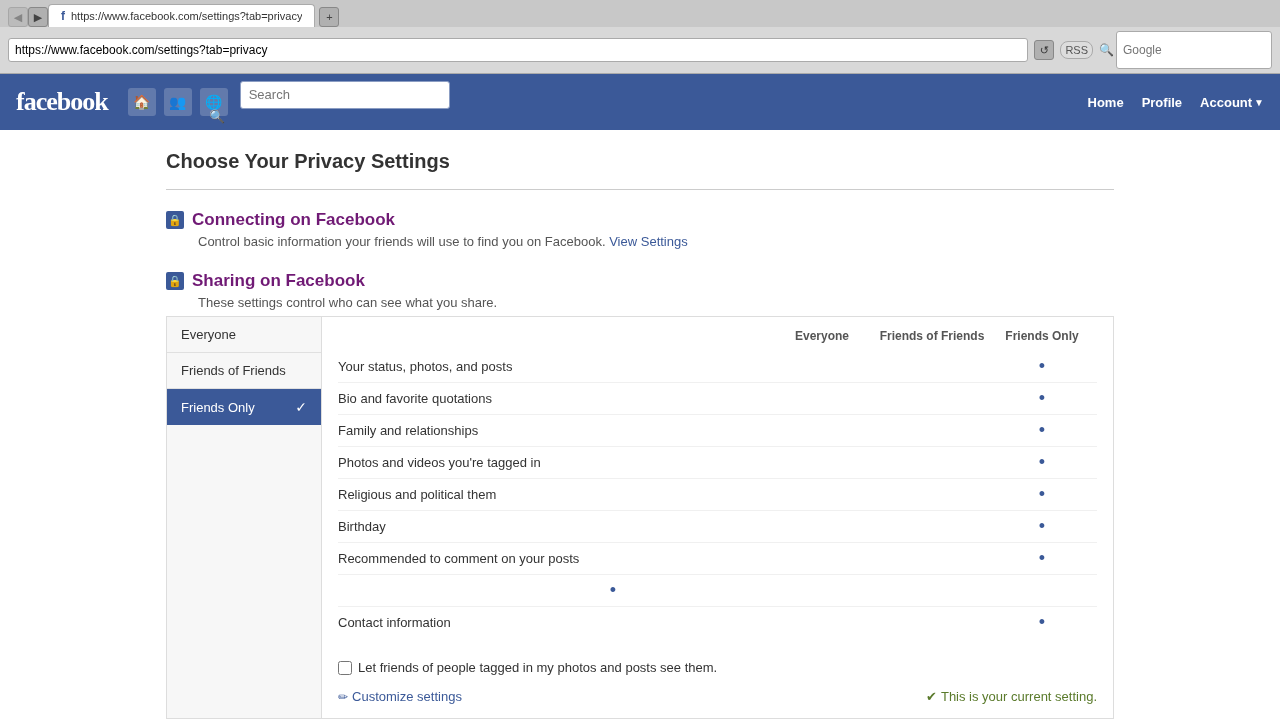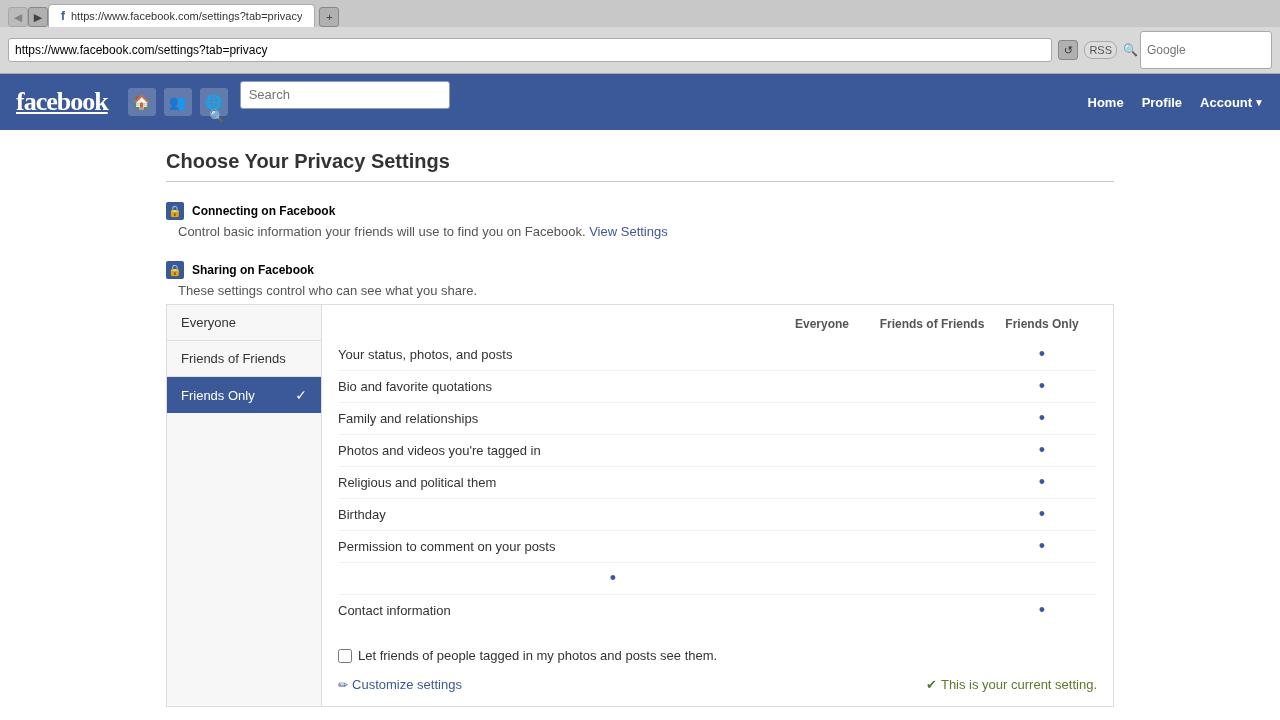--- a/index.html
+++ b/index.html
@@ -25,36 +25,36 @@
     .browser-tab.active { background: #fff; }
     .fb-favicon { color: #3b5998; font-weight: bold; font-size: 12px; }
     .address-bar-row {
       display: flex; align-items: center; padding: 4px 8px; gap: 6px; background: #d8d8d8;
     }
     .address-bar {
       flex: 1; height: 24px; border: 1px solid #aaa; border-radius: 3px; padding: 2px 6px;
       font-size: 12px; background: #fff;
     }
     .search-bar-browser {
-      width: 132px; height: 24px; border: 1px solid #aaa; border-radius: 3px; padding: 18px 6px;
+      width: 156px; height: 24px; border: 1px solid #aaa; border-radius: 3px; padding: 18px 6px;
       font-size: 12px;
     }
     .reload-btn {
       width: 20px; height: 20px; background: #b0b0b0; border: 1px solid #888; border-radius: 3px;
       display: flex; align-items: center; justify-content: center; cursor: pointer; font-size: 11px;
     }
 
     
     .fb-nav {
       background: #3b5998;
       display: flex; align-items: center; padding: 0 16px; height: 56px;
     }
     .fb-logo {
       color: #fff; font-size: 26px; font-weight: bold; font-family: Georgia, serif;
-      margin-right: 20px; letter-spacing: -1px; text-decoration: underline;
+      margin-right: 20px; letter-spacing: -1px;
     }
     .fb-logo span { color: #fff; }
     .fb-nav-icons { display: flex; gap: 8px; margin-right: 12px; }
     .fb-nav-icon {
       width: 28px; height: 28px; background: rgba(255,255,255,0.2); border-radius: 3px;
       display: flex; align-items: center; justify-content: center; color: #fff; font-size: 14px;
     }
     .fb-search-wrap {
       flex: 0 0 auto;
     }
@@ -75,32 +75,32 @@
       color: #fff; font-size: 13px; font-weight: bold; cursor: pointer;
       display: flex; align-items: center; gap: 2px;
     }
     .dropdown-arrow { font-size: 10px; }
 
     
     .fb-content {
       max-width: 980px; margin: 0 auto; padding: 20px 16px;
     }
     .page-title {
-      font-size: 20px; font-weight: bold; color: #333; margin-bottom: 8px;
+      font-size: 20px; font-weight: bold; color: #333; margin-bottom: 16px;
     }
     .divider { border: none; border-top: 1px solid #ccc; margin-bottom: 20px; }
     .lock-icon-blue {
       width: 18px; height: 18px; background: #3b5998; border-radius: 2px;
       display: flex; align-items: center; justify-content: center; color: #fff; font-size: 11px;
     }
     .section-title {
-      font-size: 12px; font-weight: bold; color: #000000;
+      font-size: 17px; font-weight: bold; color: #701a75;
     }
     .section-desc {
-      color: #555; font-size: 13px; margin-bottom: 6px; margin-left: 12px;
+      color: #555; font-size: 13px; margin-bottom: 6px; margin-left: 32px;
     }
     .view-settings-link { color: #3b5998; text-decoration: none; }
 
     
     .privacy-table-wrap {
       display: flex; border: 1px solid #ddd; margin-bottom: 24px;
     }
     .privacy-sidebar {
       width: 155px; flex-shrink: 0; border-right: 1px solid #ddd;
       background: #f7f7f7;
@@ -281,21 +281,21 @@
             <div class="privacy-row-dot"></div>
             <div class="privacy-row-dot active">•</div>
           </div>
           <div class="privacy-row">
             <div class="privacy-row-label">Birthday</div>
             <div class="privacy-row-dot"></div>
             <div class="privacy-row-dot"></div>
             <div class="privacy-row-dot active">•</div>
           </div>
           <div class="privacy-row">
-            <div class="privacy-row-label">Permission to comment on your posts</div>
+            <div class="privacy-row-label">Recommended to comment on your posts</div>
             <div class="privacy-row-dot"></div>
             <div class="privacy-row-dot"></div>
             <div class="privacy-row-dot active">•</div>
           </div>
           <div class="privacy-row">
             <div class="privacy-row-dot"></div>
             <div class="privacy-row-dot"></div>
             <div class="privacy-row-dot active">•</div>
           </div>
           <div class="privacy-row">

